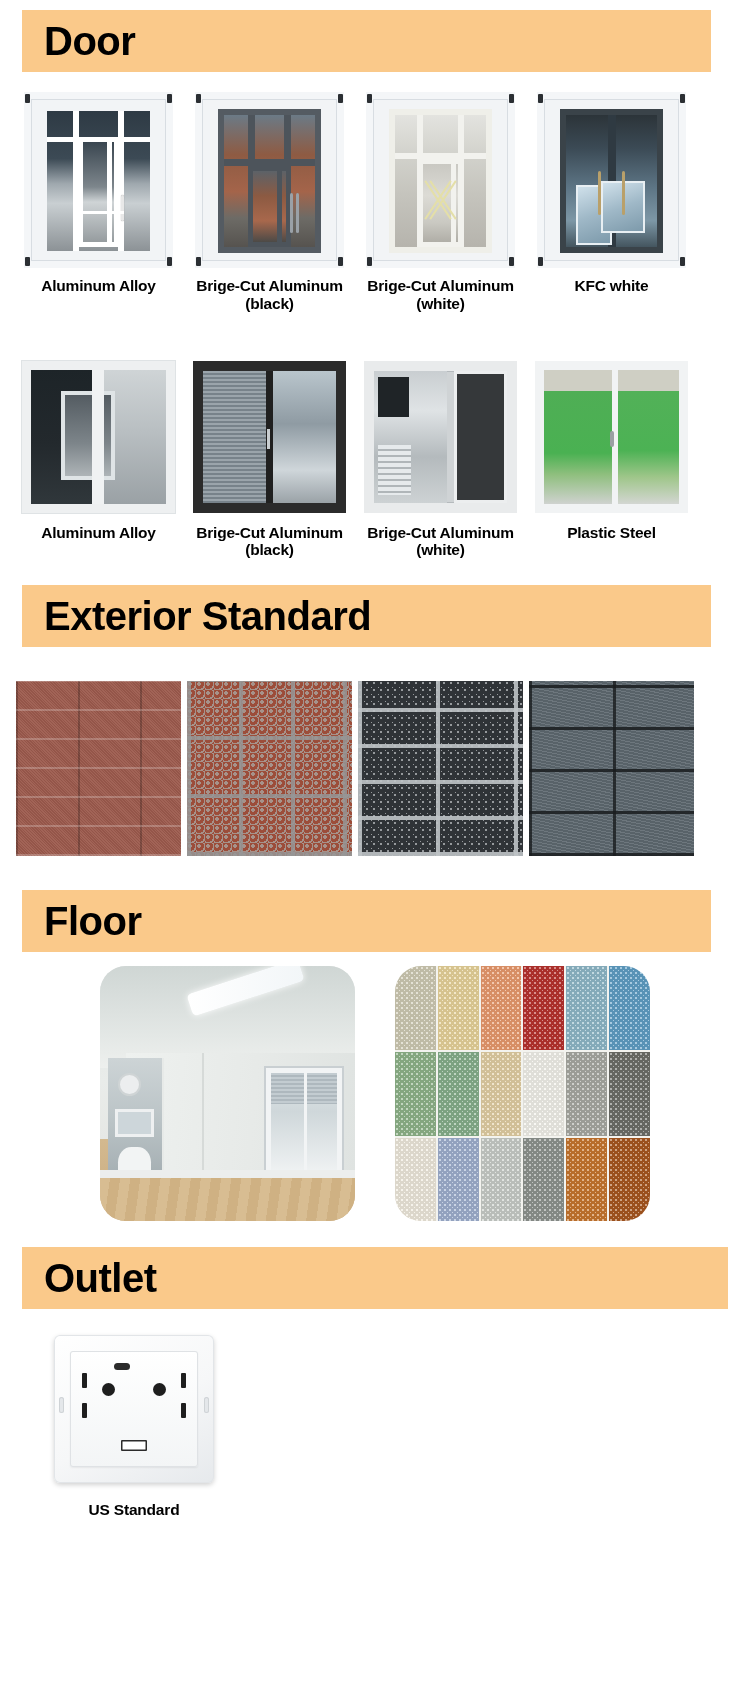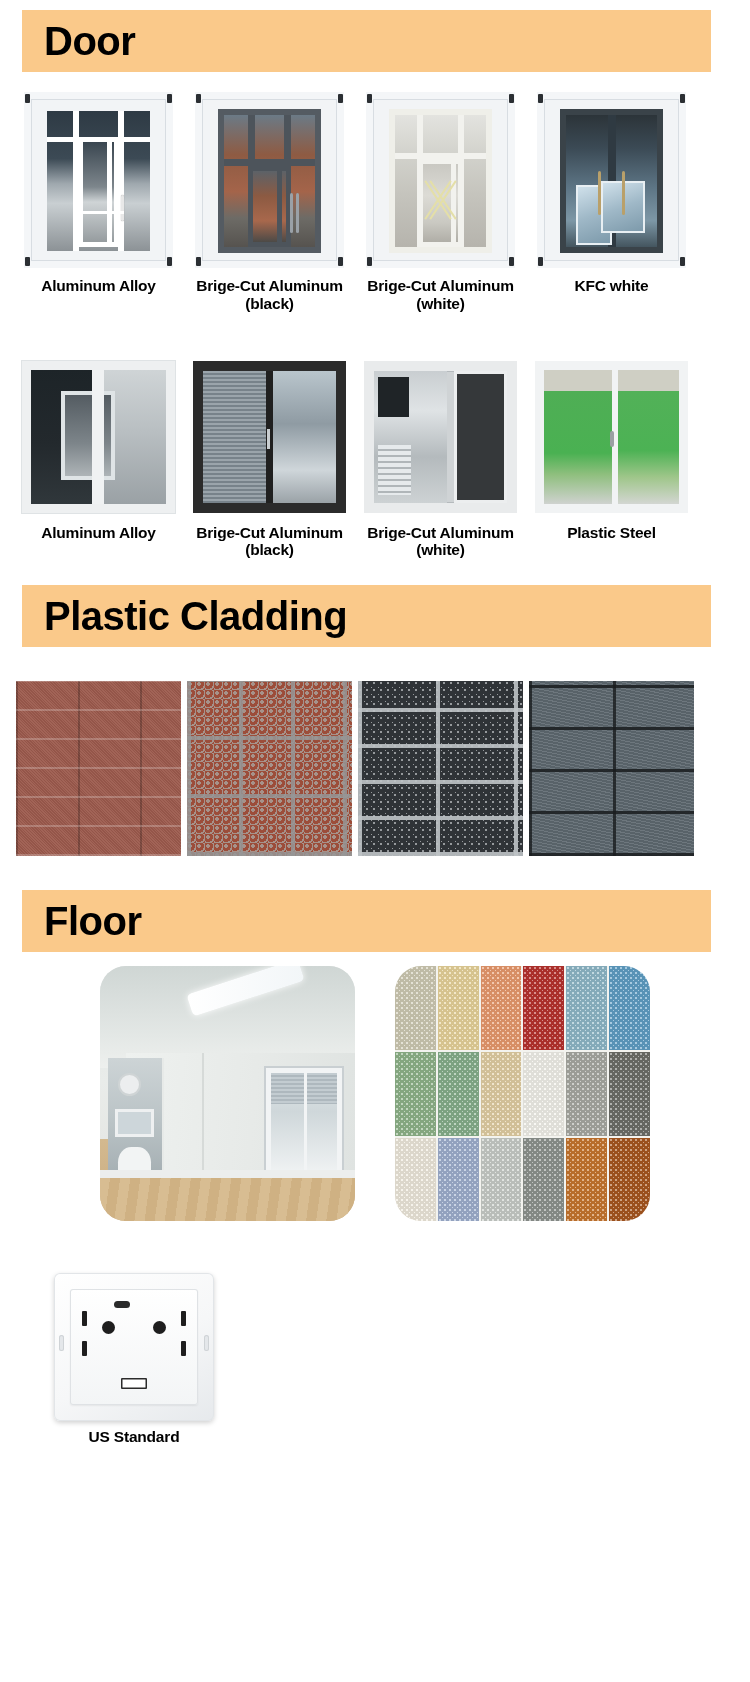--- a/index.html
+++ b/index.html
@@ -322,21 +322,21 @@
     content: ""; position: absolute; inset: 0;
     background-image: repeating-radial-gradient(circle at 2px 2px, rgba(255,255,255,.45) 0 1px, rgba(0,0,0,.08) 1px 3px);
     background-size: 5px 5px;
   }
 
   
   .outlet-row { display: flex; padding: 0 14px; gap: 14px; justify-content: flex-start; }
   .outlet-card { display: flex; flex-direction: column; align-items: center; }
   .outlet-card.au { width: 250px; }
   .outlet-card.eur { width: 210px; }
-  .outlet-card.us { width: 240px; }
+  .outlet-card.us { width: 240px; gap: 11px; }
 
   .plate {
     background: linear-gradient(150deg,#ffffff 0%,#f6f7f8 55%,#e6e9ec 100%);
     border-radius: 6px;
     box-shadow: 0 2px 5px rgba(0,0,0,.18), inset 0 0 0 1px #e2e5e8;
     position: relative;
   }
   .plate-au { width: 182px; height: 148px; }
   .plate-eur { width: 105px; height: 148px; }
   .plate-us { width: 160px; height: 148px; }
@@ -558,21 +558,21 @@
           <div class="w4-handle"></div>
         </div>
       </div>
       <div class="card-caption">Plastic Steel</div>
     </div>
 
   </div>
 
   <div class="spacer-26"></div>
   <div class="section-band">
-    <div class="section-title">Plastic Cladding</div>
+    <div class="section-title">Exterior Standard</div>
   </div>
   <div class="spacer-34"></div>
 
   <div class="clad-row">
     <div class="clad clad-1"></div>
     <div class="clad clad-2"></div>
     <div class="clad clad-3"></div>
     <div class="clad clad-4"></div>
   </div>
 
@@ -620,20 +620,23 @@
           <div class="sw" style="background: rgb(159, 176, 207);"></div>
           <div class="sw" style="background: rgb(201, 205, 201);"></div>
           <div class="sw" style="background: rgb(142, 148, 143);"></div>
           <div class="sw" style="background: rgb(200, 118, 47);"></div>
           <div class="sw" style="background: rgb(168, 87, 31);"></div>
         </div>
     </div>
   </div>
 
   <div class="spacer-26"></div>
+  <div class="section-band wide">
+    <div class="section-title">Outlet</div>
+  </div>
   <div class="spacer-26"></div>
 
   <div class="outlet-row">
 
 
 
     <div class="outlet-card us">
       <div class="plate plate-us">
         <div class="us-screwslot" style="left:5px; top:62px;"></div>
         <div class="us-screwslot" style="right:5px; top:62px;"></div>

